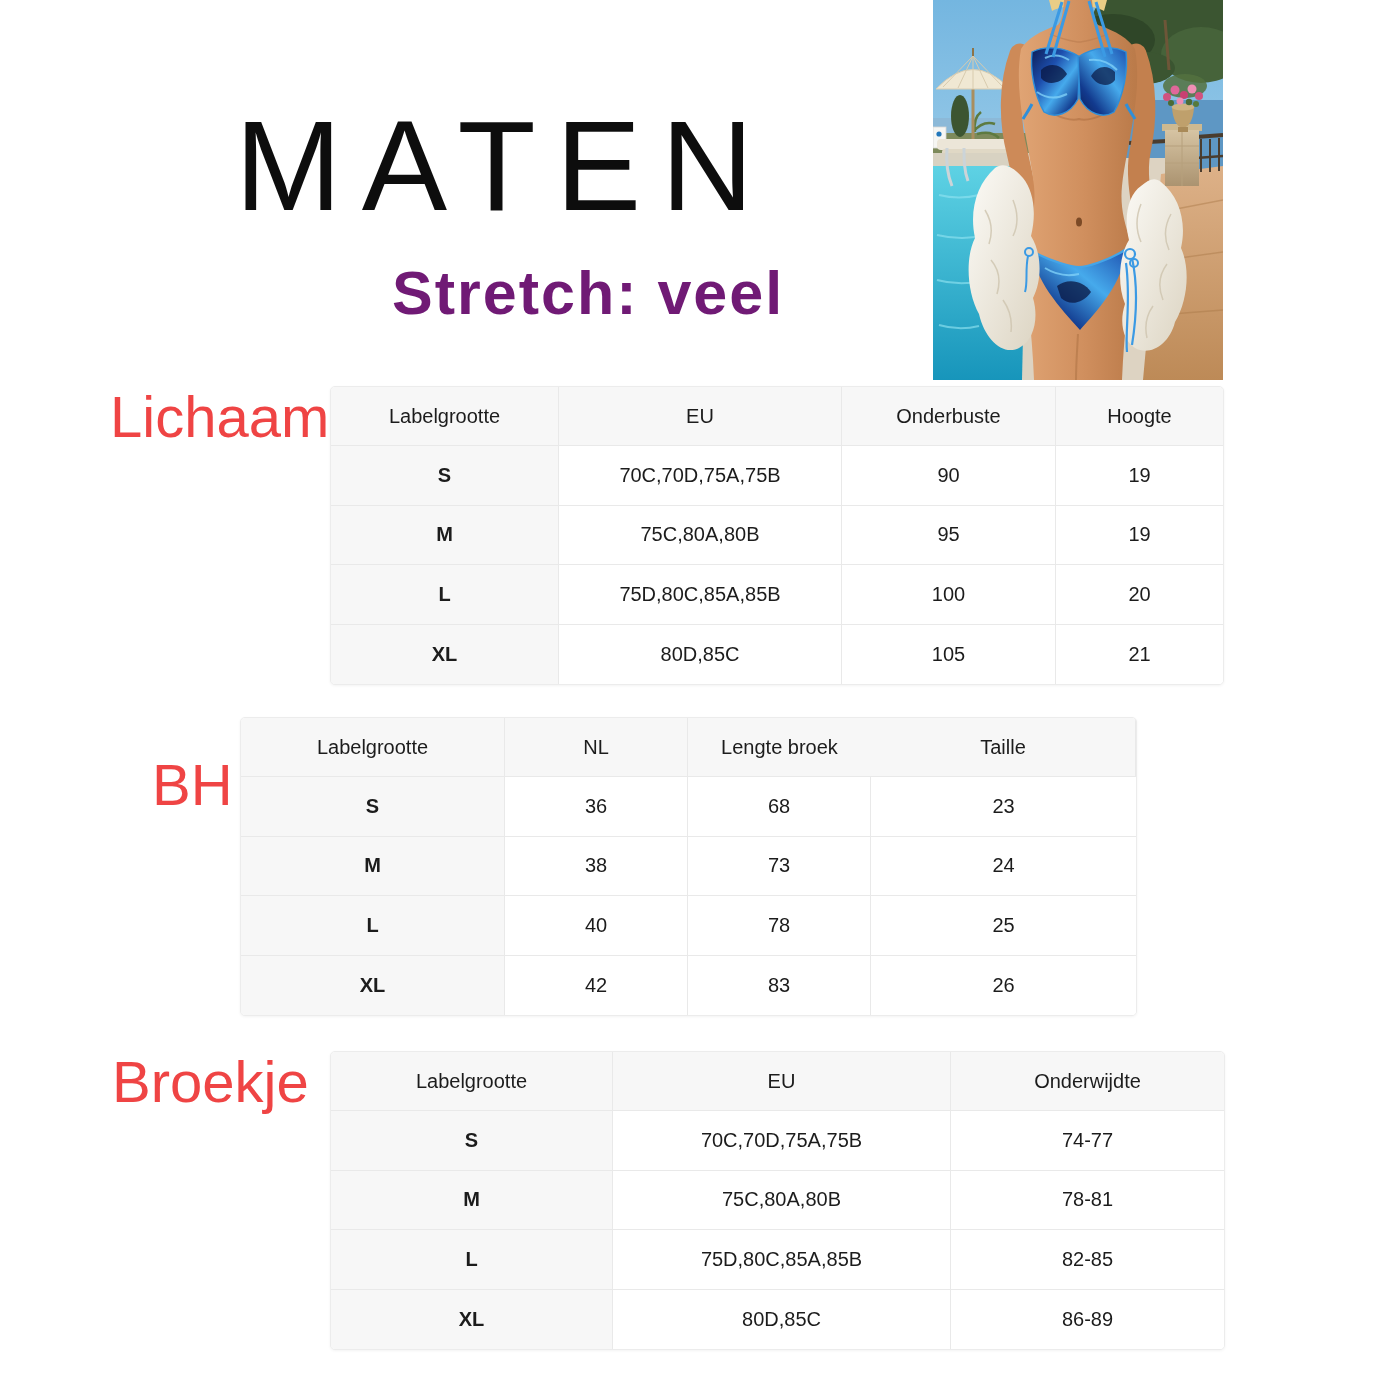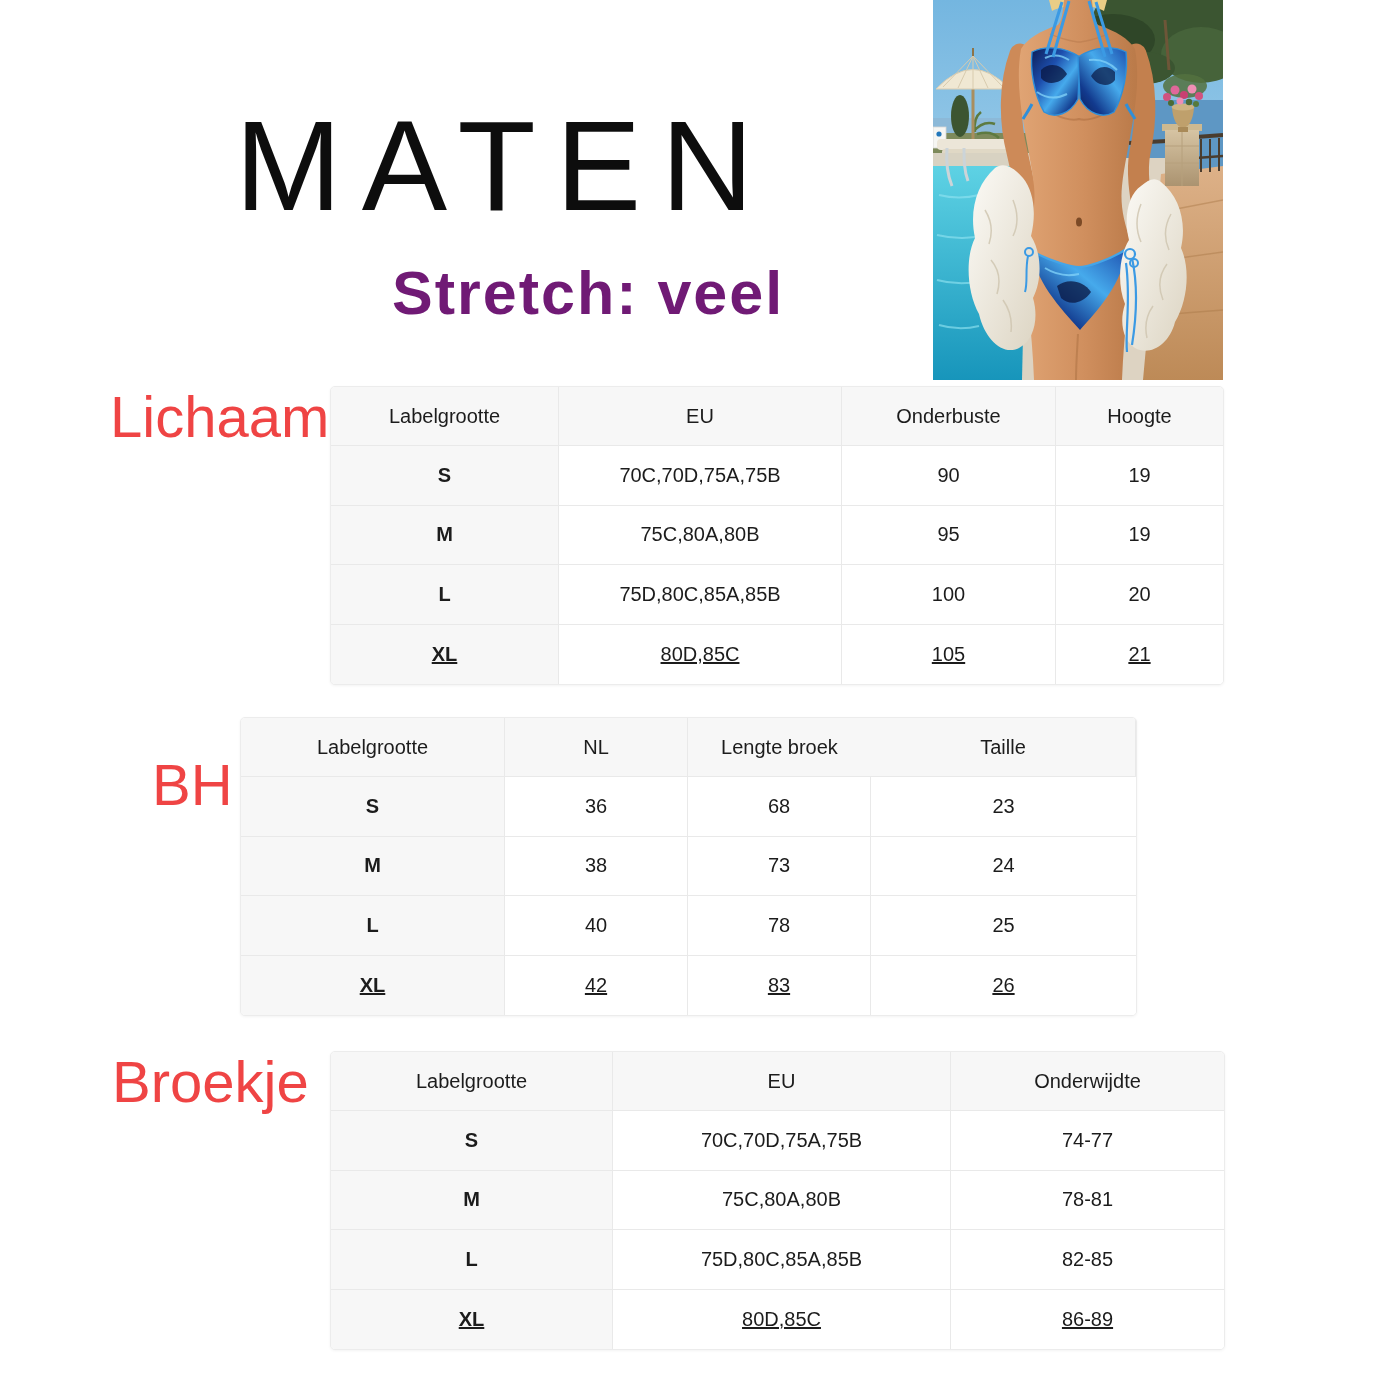--- a/index.html
+++ b/index.html
@@ -44,21 +44,21 @@
   .cell {
     display:flex; align-items:center; justify-content:center;
     font-size:20px; color:#1c1c1c; background:#fff;
     border-right:1px solid #e9e9e9; border-bottom:1px solid #e9e9e9;
     text-align:center; padding:0 6px; box-sizing:border-box; white-space:nowrap;
   }
   .cell.hdr   { background:#f7f7f7; font-weight:400; }
   .cell.first { background:#f7f7f7; }
   .cell.size  { font-weight:700; }
   .cell.last-col { border-right:none; }
-  .cell.last-row { border-bottom:none;text-decoration:underline; }
+  .cell.last-row { border-bottom:none; }
 </style>
 </head>
 <body>
 
 <div class="abs page-title">MATEN</div>
 <div class="abs page-subtitle">Stretch: veel</div>
 
 <svg class="abs product-photo" viewBox="0 0 290 380" xmlns="http://www.w3.org/2000/svg" role="img">
   <defs>
     <linearGradient id="sky" x1="0" y1="0" x2="0" y2="1">

